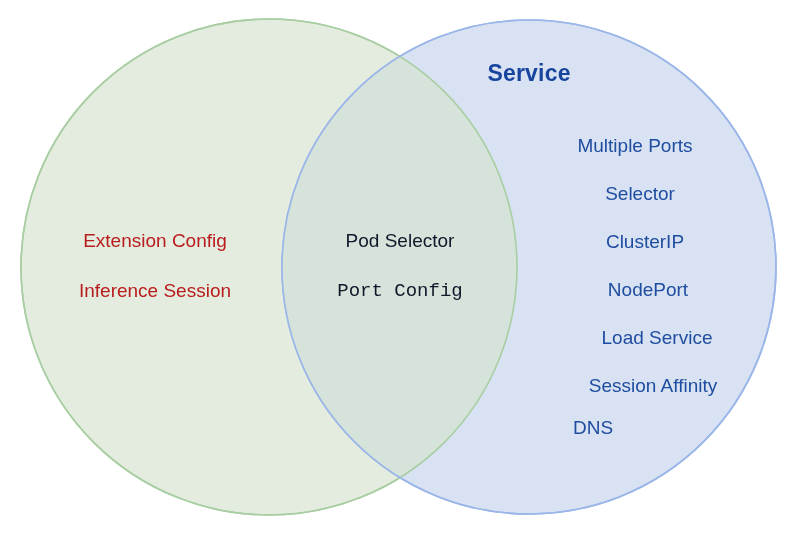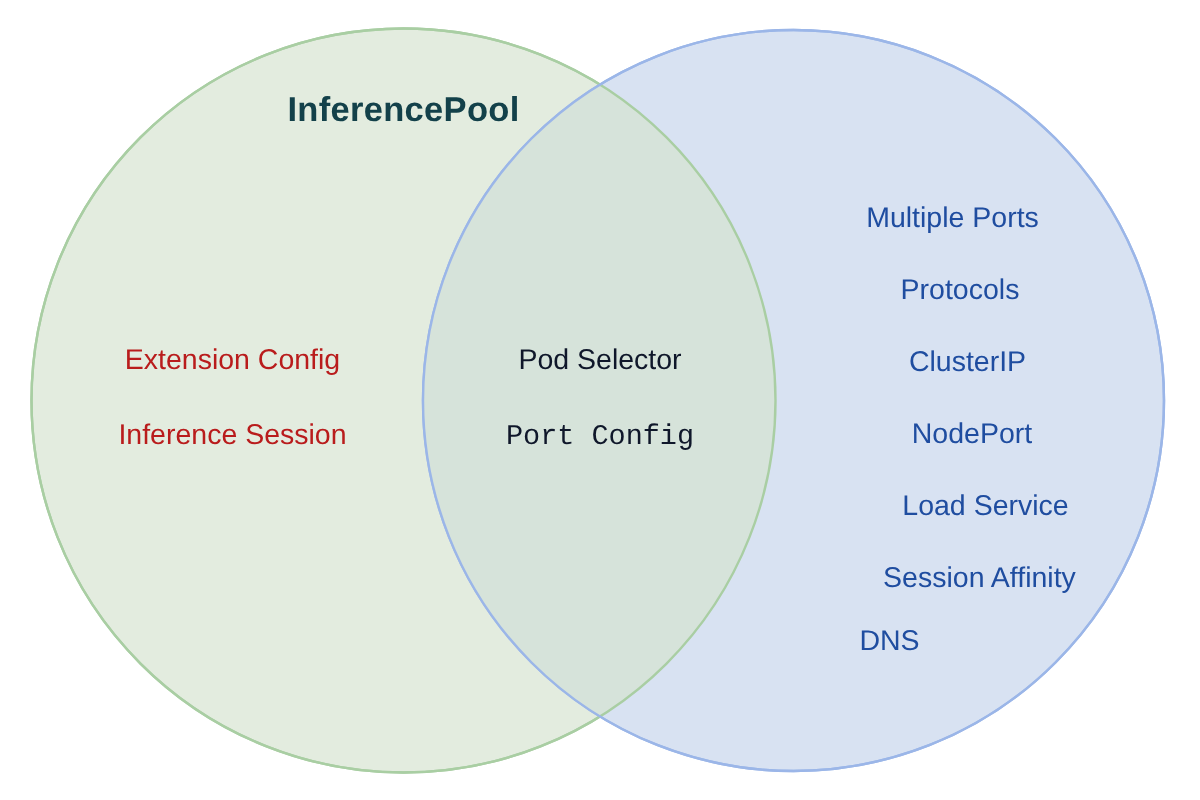--- a/index.html
+++ b/index.html
@@ -75,34 +75,34 @@
       <circle id="circle-intersect" cx="529" cy="267" r="247" fill="#d6e3da"></circle>
     </g>
 
     <circle id="circle-left-outline" cx="269" cy="267" r="248" fill="none" stroke="#a9ceA3" stroke-width="1.6"></circle>
 
     <circle id="circle-right-outline" cx="529" cy="267" r="247" fill="none" stroke="#9bb6e8" stroke-width="1.6"></circle>
   </svg>
 
   <div class="label-layer">
 
-    <div class="set-title title-left" id="title-left" style="left: 269px; top: 73px; color: rgb(19, 65, 74);">InferencePool</div>
 
+    <div class="set-title title-right" id="title-right" style="left: 529px; top: 73px; color: rgb(23, 69, 158);">Service</div>
 
     <div id="items-left">
         <div class="item item-left" style="left: 155px; top: 241px;">Extension Config</div>
         <div class="item item-left" style="left: 155px; top: 291px;">Inference Session</div>
       </div>
     <div id="items-center">
         <div class="item item-center" style="left: 400px; top: 241px;">Pod Selector</div>
         <div class="item item-center" style="left: 400px; top: 291px; font-family: Liberation Mono, monospace;">Port Config</div>
       </div>
     <div id="items-right">
         <div class="item item-right" style="left: 595px; top: 146px;">Multiple Ports</div>
-        <div class="item item-right" style="left: 600px; top: 194px;">Protocols</div>
+        <div class="item item-right" style="left: 600px; top: 194px;">Selector</div>
         <div class="item item-right" style="left: 605px; top: 242px;">ClusterIP</div>
         <div class="item item-right" style="left: 608px; top: 290px;">NodePort</div>
         <div class="item item-right" style="left: 617px; top: 338px;">Load Service</div>
         <div class="item item-right" style="left: 613px; top: 386px;">Session Affinity</div>
         <div class="item item-right" style="left: 553px; top: 428px;">DNS</div>
       </div>
 
   </div>
 </div>
 

